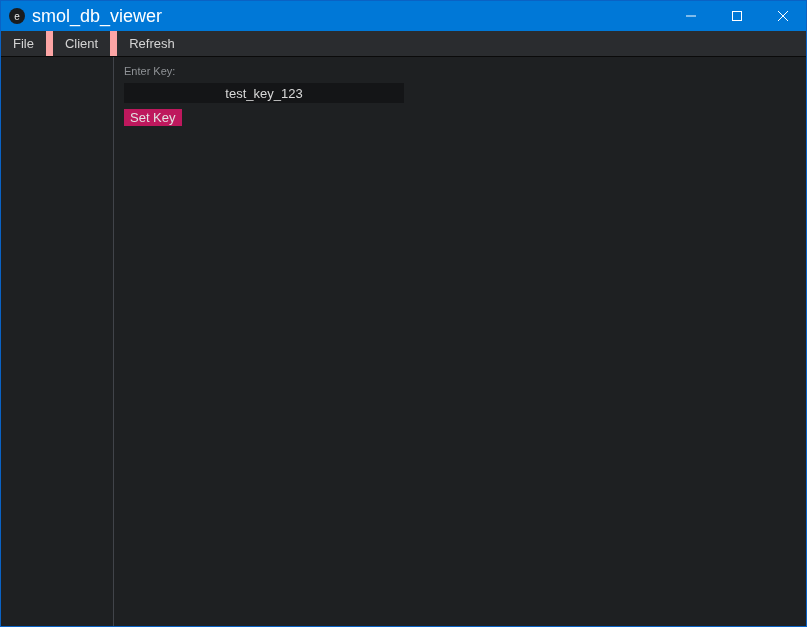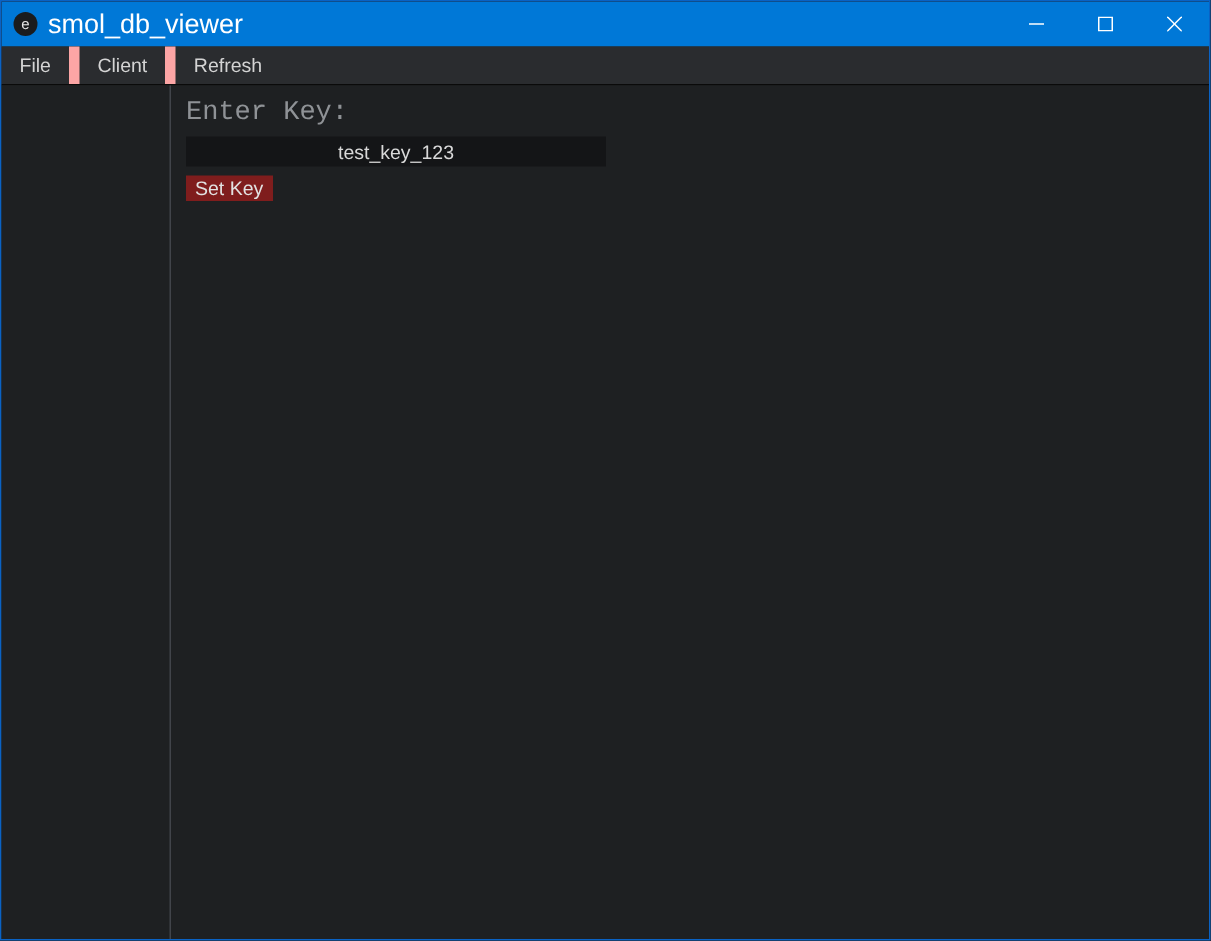--- a/index.html
+++ b/index.html
@@ -85,40 +85,39 @@
       background: #1e2022;
       border-right: 1px solid #41444a;
     }
     .main {
       flex: 1;
       padding: 8px 10px;
     }
     .form-row { margin-bottom: 4px; }
     .label {
       color: #8f9296;
-      font-size: 18px;
+      font-size: 11px;
       display: block;
       padding: 0 0 2px 0;
-      font-family: Liberation Mono, monospace;
     }
     .text-input {
       width: 280px;
       background: #141517;
       border: none;
       color: #d9d9d9;
       padding: 2px 6px;
       font-size: 13px;
       font-family: inherit;
       outline: none;
       height: 20px;
       text-align: center;
     }
     .btn {
       display: inline-block;
-      background: #7f1d1d;
+      background: #be185d;
       color: #e2e2e2;
       font-size: 13px;
       padding: 1px 6px;
       margin-top: 2px;
       border: none;
       font-family: inherit;
     }
   </style>
 </head>
 <body>

